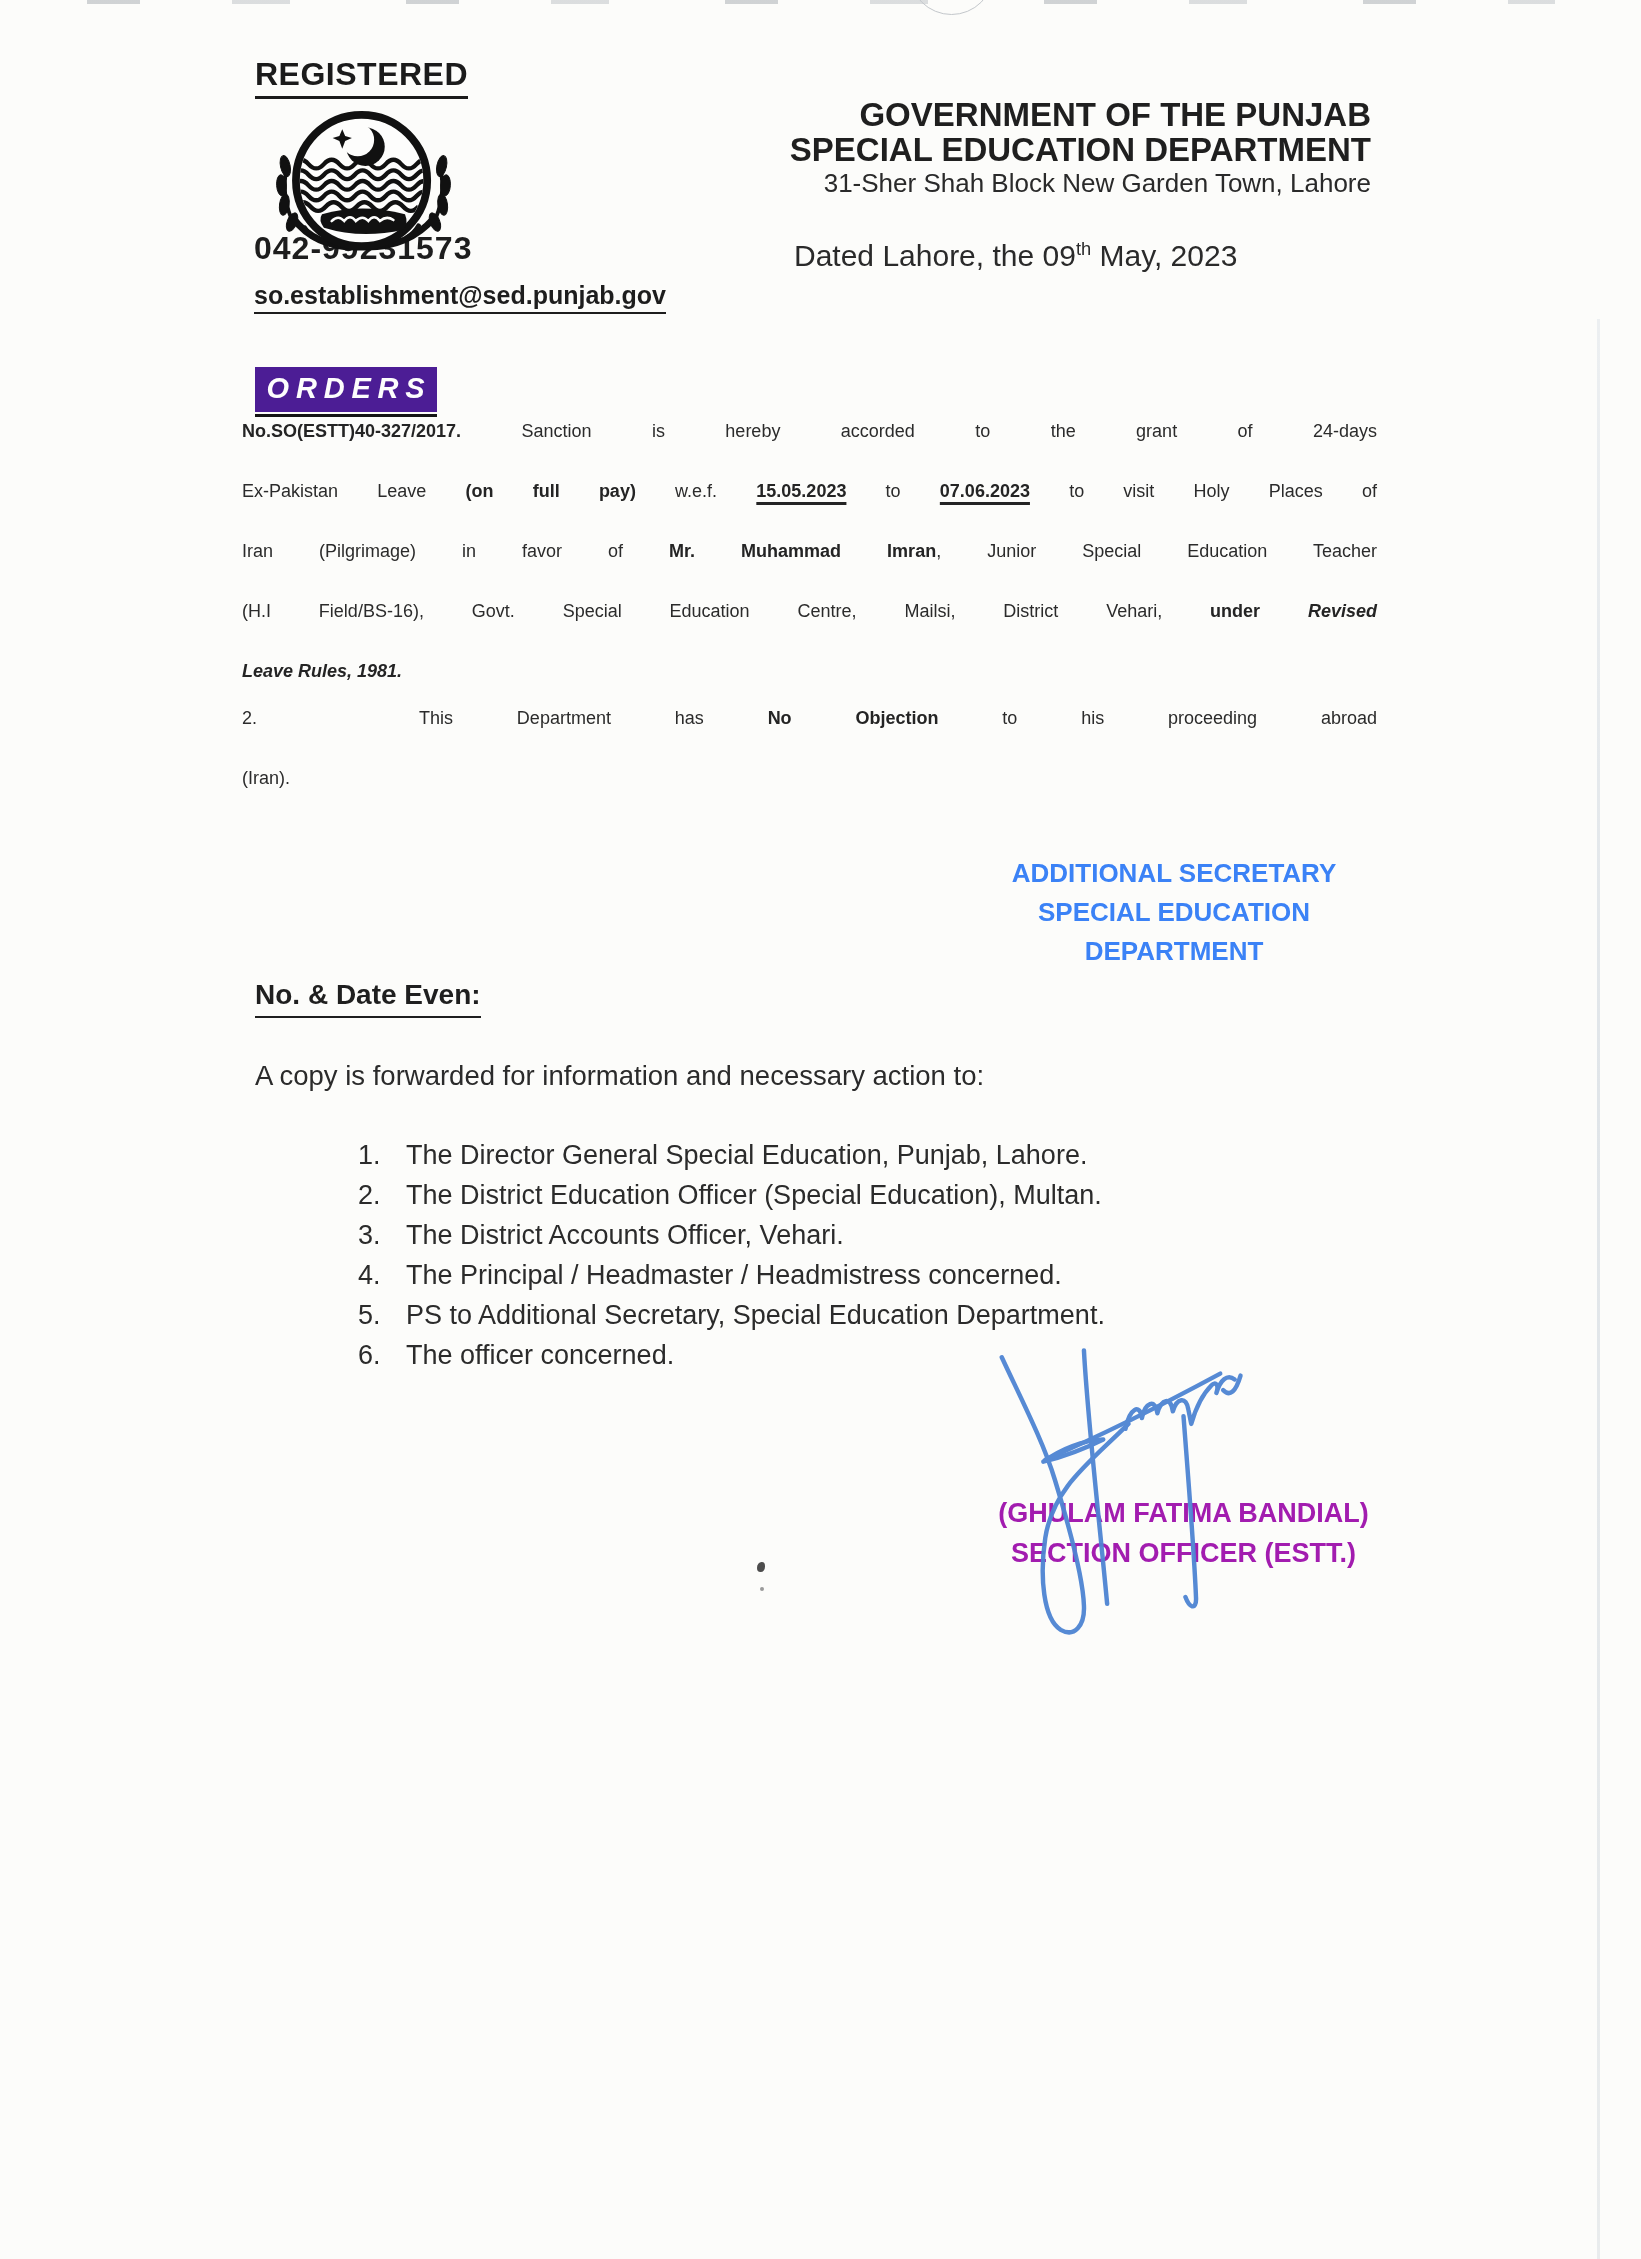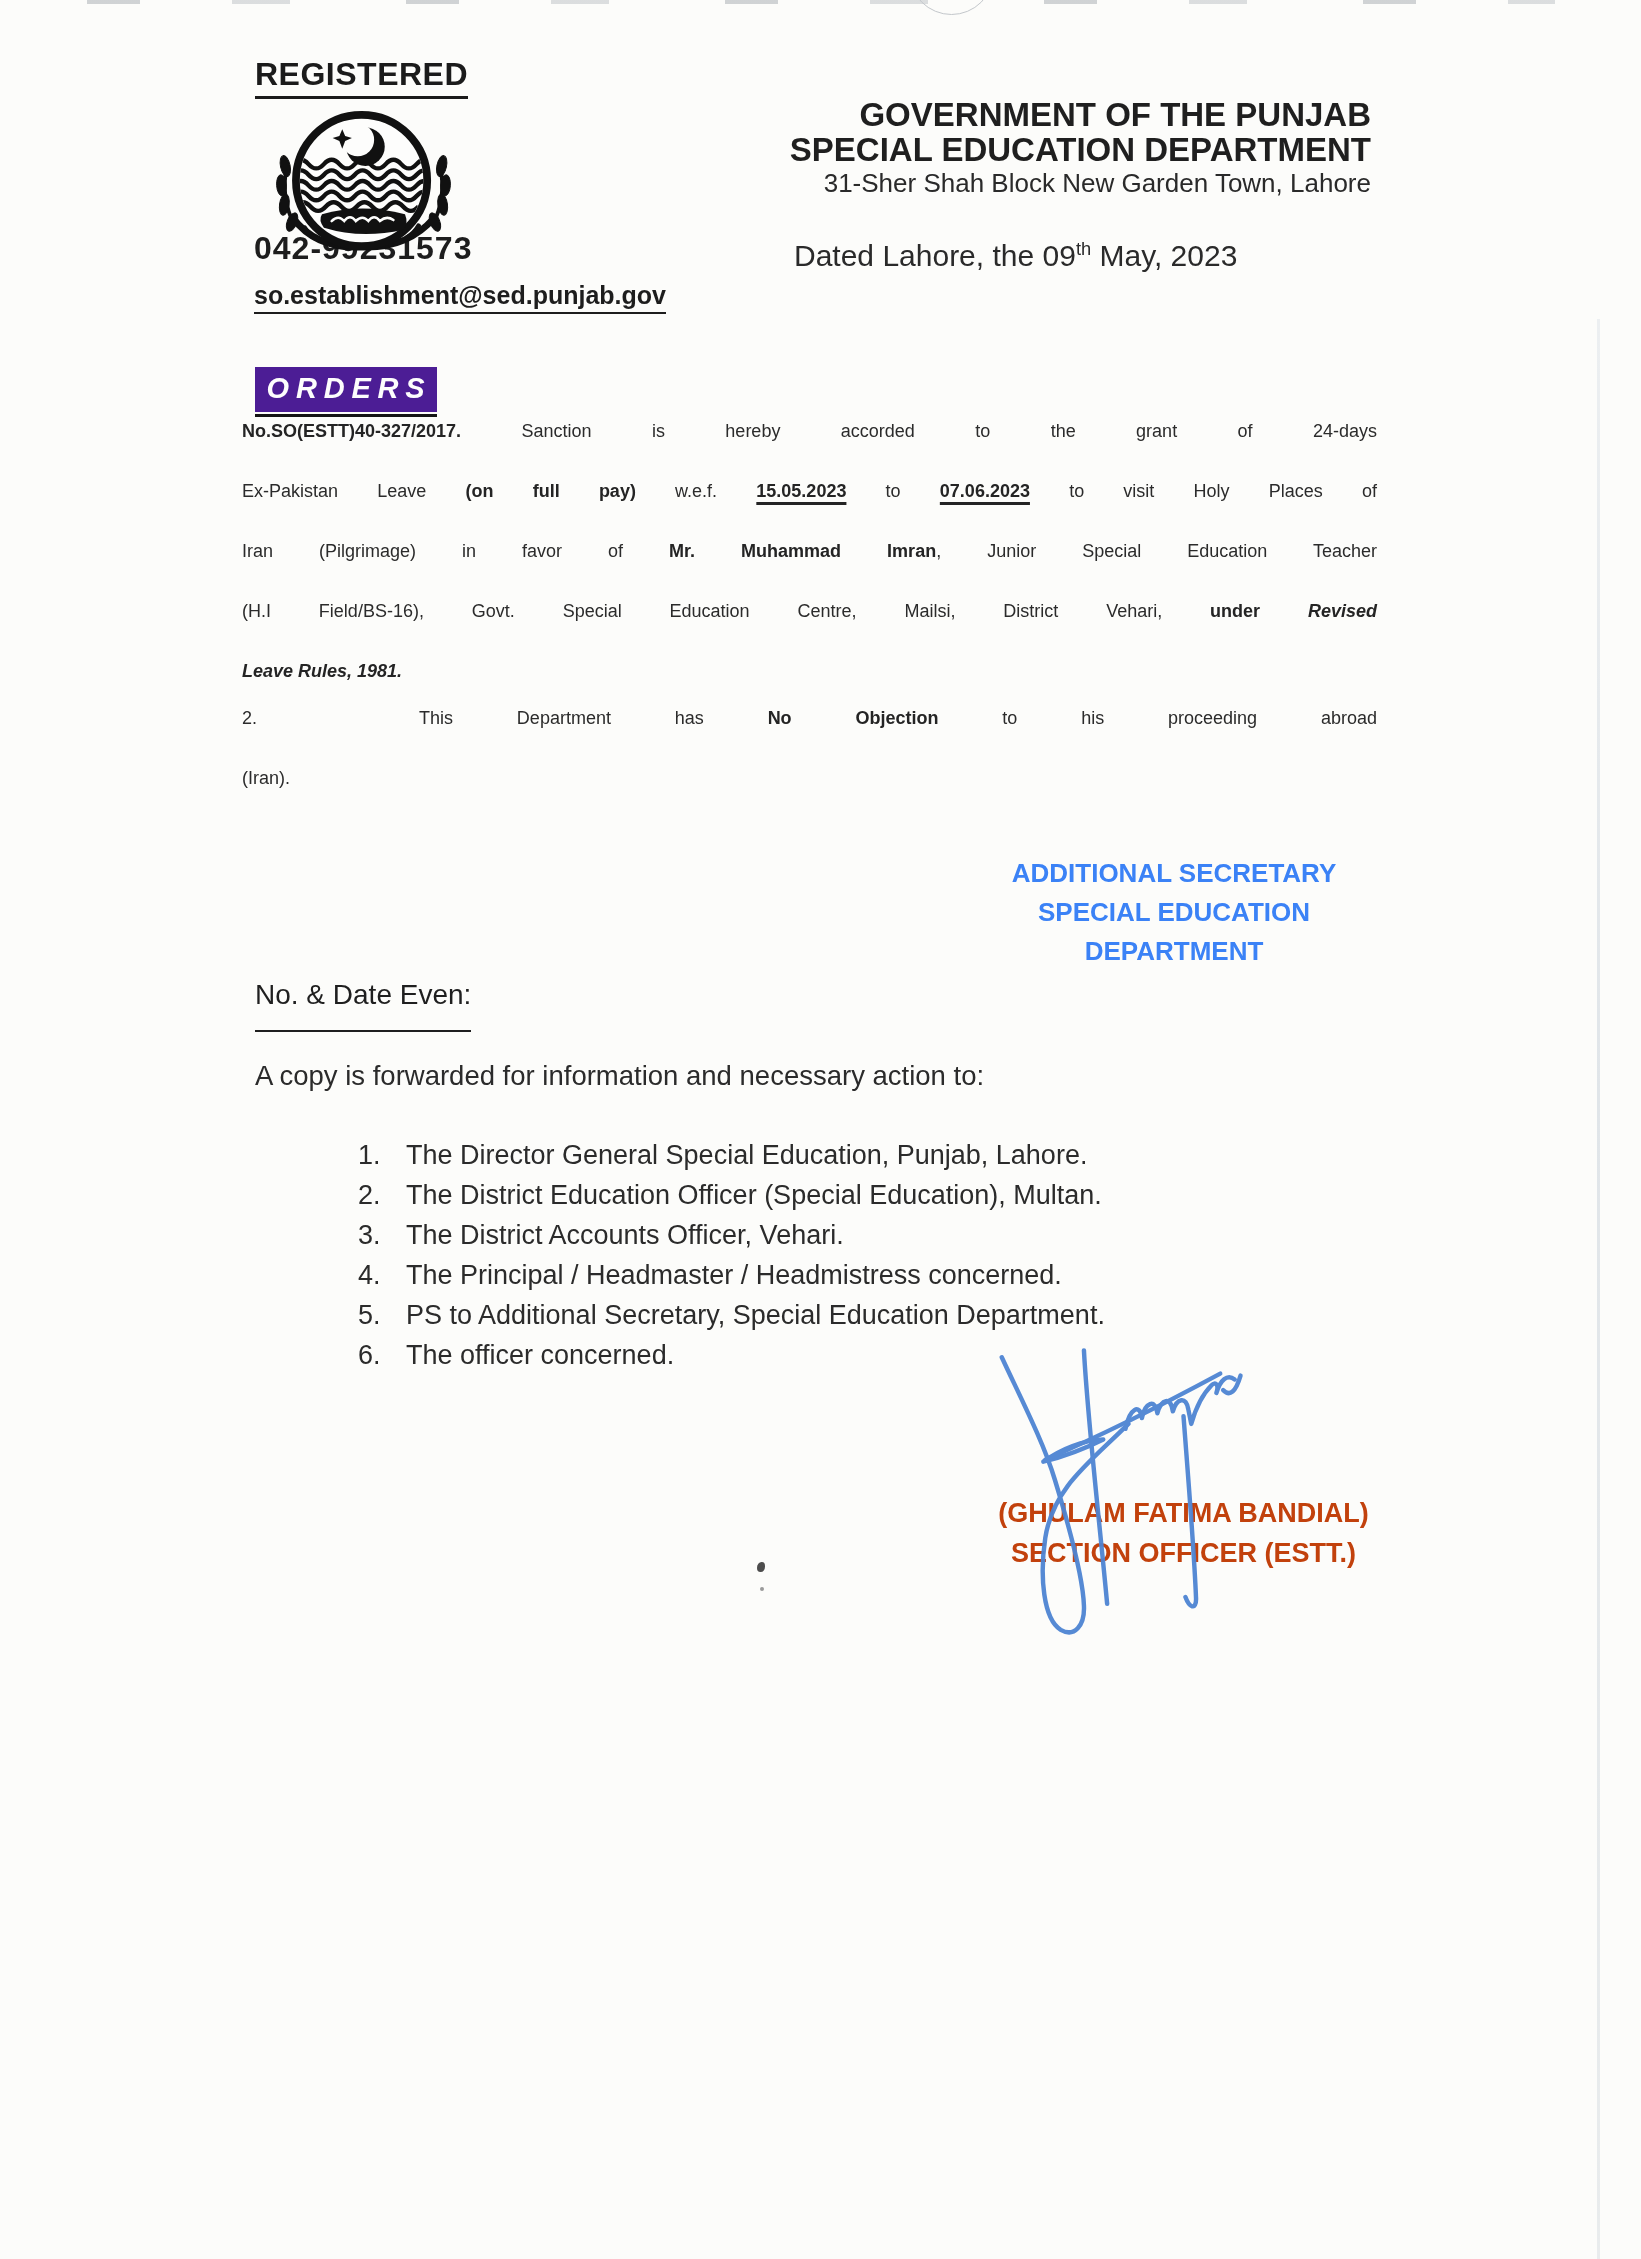--- a/index.html
+++ b/index.html
@@ -45,31 +45,31 @@
   .jline{line-height:60px;text-align:justify;text-align-last:justify;white-space:normal;}
   .jline.last{text-align:left;text-align-last:auto;}
   .jline .b{font-weight:bold;color:#242424;}
   .jline .i{font-style:italic;}
   .jline .u{text-decoration:underline;text-decoration-thickness:2.9px;text-underline-offset:4.8px;}
   .jline .tab{display:inline-block;width:162px;}
 
   .signatory1{position:absolute;left:1004px;top:854px;width:340px;text-align:center;
     font-size:26px;font-weight:bold;color:#3b82f6;line-height:39px;}
 
-  .no-date{position:absolute;left:255px;top:979px;font-size:28px;font-weight:normal;color:#1f1f1f;
-    border-bottom:2.9px solid #1f1f1f;padding-bottom:19px;}
+  .no-date{position:absolute;left:255px;top:979px;font-size:28px;font-weight:bold;color:#1f1f1f;
+    border-bottom:2.9px solid #1f1f1f;padding-bottom:5px;}
   .copyline{position:absolute;left:255px;top:1060px;font-size:27.5px;color:#2b2b2b;}
 
   .cclist{position:absolute;left:358px;top:1135px;font-size:27px;color:#2b2b2b;}
   .ccrow{display:flex;line-height:40px;}
   .ccnum{width:48px;flex:0 0 48px;}
   .cctext{flex:1;}
 
   .signatory2{position:absolute;left:975px;top:1493px;width:417px;text-align:center;
-    font-size:27px;font-weight:bold;color:#c2410c;line-height:40px;z-index:2;}
+    font-size:27px;font-weight:bold;color:#a21caf;line-height:40px;z-index:2;}
   .signature{position:absolute;left:966px;top:1335px;width:290px;height:319px;z-index:4;}
 </style>
 </head>
 <body>
 
 <div class="page">
 
   <div class="top-streaks"></div>
   <div class="top-arc"></div>
   <div class="edge-shadow"></div>

